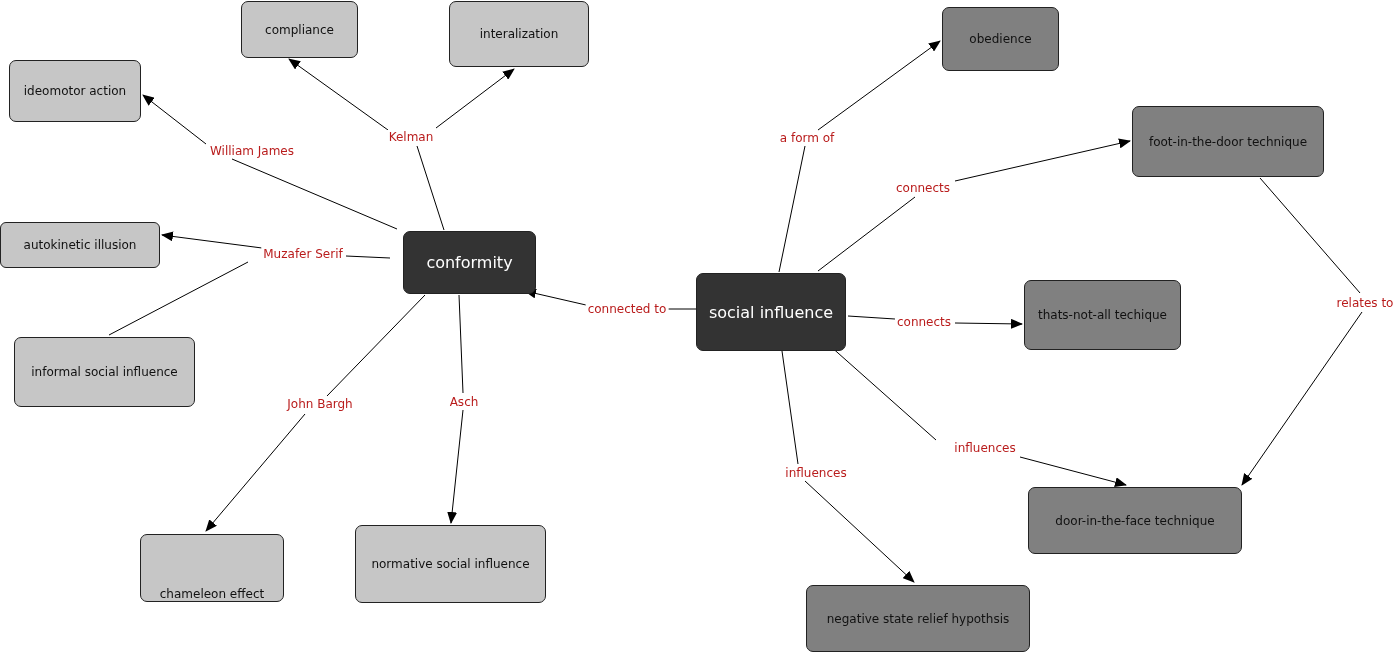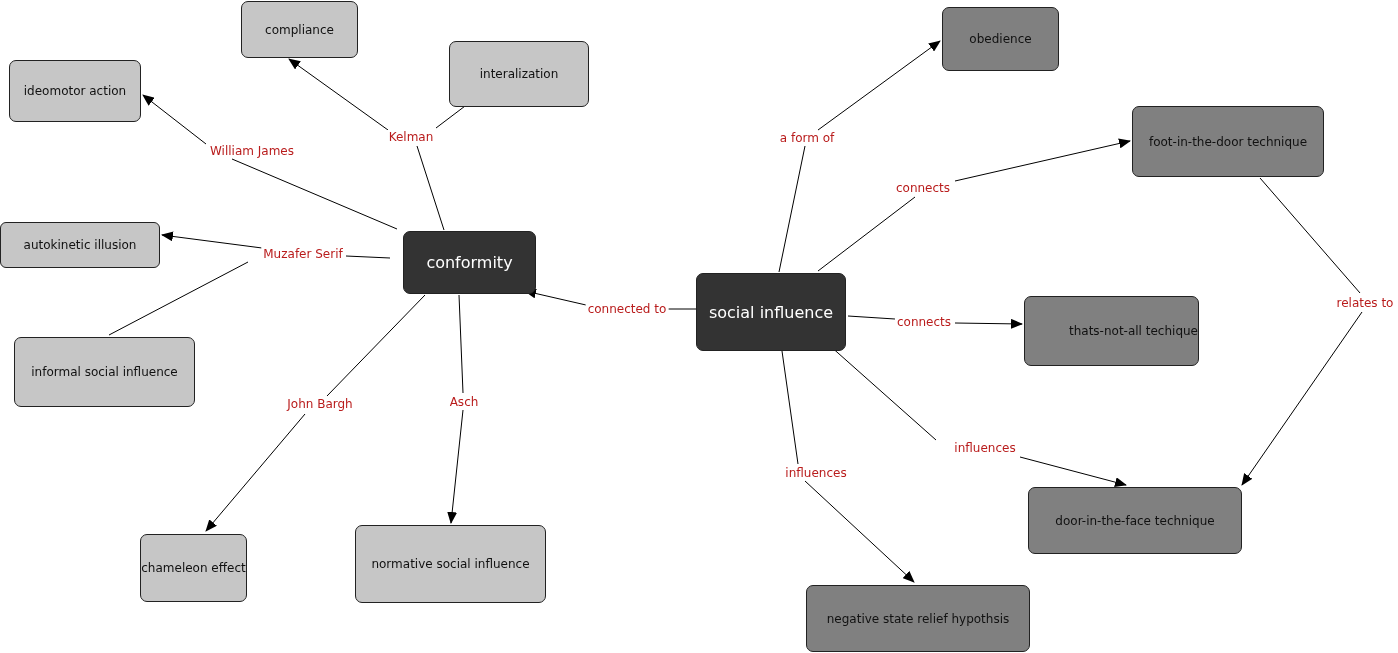--- a/index.html
+++ b/index.html
@@ -75,53 +75,53 @@
 <span class="lbl" style="left:807px;top:138px">a form of</span>
 <span class="lbl" style="left:923px;top:188px">connects</span>
 <span class="lbl" style="left:924px;top:322px">connects</span>
 <span class="lbl" style="left:985px;top:448px">influences</span>
 <span class="lbl" style="left:816px;top:473px">influences</span>
 <span class="lbl" style="left:1365px;top:303px">relates to</span>
 
 <div class="node light" style="left:241px;top:1px;width:117px;height:57px;">
     <span>compliance</span>
   </div>
-<div class="node light" style="left:449px;top:1px;width:140px;height:66px;margin-top:40px;">
+<div class="node light" style="left:449px;top:1px;width:140px;height:66px;">
     <span>interalization</span>
   </div>
 <div class="node light" style="left:9px;top:60px;width:132px;height:62px;">
     <span>ideomotor action</span>
   </div>
 <div class="node light" style="left:0px;top:222px;width:160px;height:46px;border-radius:6px;">
     <span>autokinetic illusion</span>
   </div>
 <div class="node light" style="left:14px;top:337px;width:181px;height:70px;">
     <span>informal social influence</span>
   </div>
-<div class="node light" style="left:140px;top:534px;width:107px;height:68px;">
+<div class="node light" style="left:140px;top:534px;width:144px;height:68px;align-items:flex-end;">
     <span>chameleon effect</span>
   </div>
 <div class="node light" style="left:355px;top:525px;width:191px;height:78px;">
     <span>normative social influence</span>
   </div>
 
 <div class="node dark" style="left:390px;top:231px;width:133px;height:63px;margin-left:13px;">
     <span>conformity</span>
   </div>
 <div class="node dark" style="left:696px;top:273px;width:150px;height:78px;">
     <span>social influence</span>
   </div>
 
 <div class="node mid" style="left:942px;top:7px;width:117px;height:64px;">
     <span>obedience</span>
   </div>
 <div class="node mid" style="left:1132px;top:106px;width:192px;height:71px;">
     <span>foot-in-the-door technique</span>
   </div>
-<div class="node mid" style="left:1024px;top:296px;width:175px;height:70px;justify-content:flex-end;">
+<div class="node mid" style="left:1024px;top:280px;width:157px;height:70px;">
     <span>thats-not-all techique</span>
   </div>
 <div class="node mid" style="left:1028px;top:487px;width:214px;height:67px;">
     <span>door-in-the-face technique</span>
   </div>
 <div class="node mid" style="left:806px;top:585px;width:224px;height:67px;">
     <span>negative state relief hypothsis</span>
   </div>
 
 </body></html>

